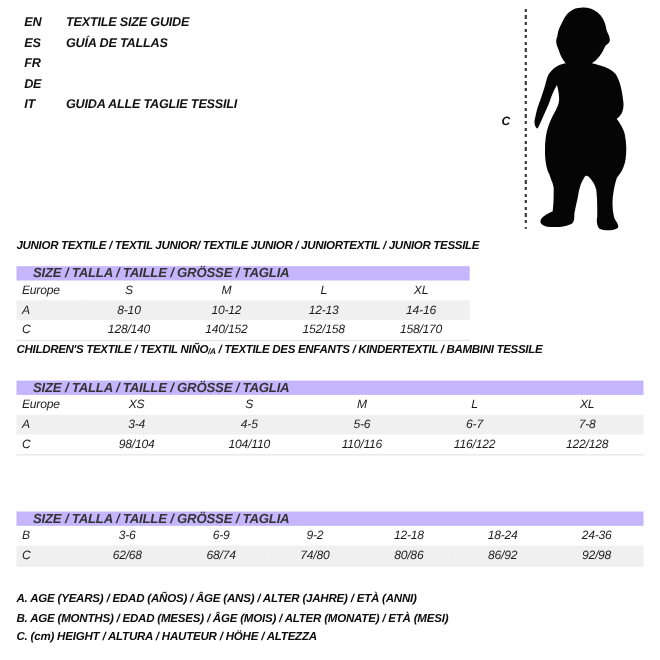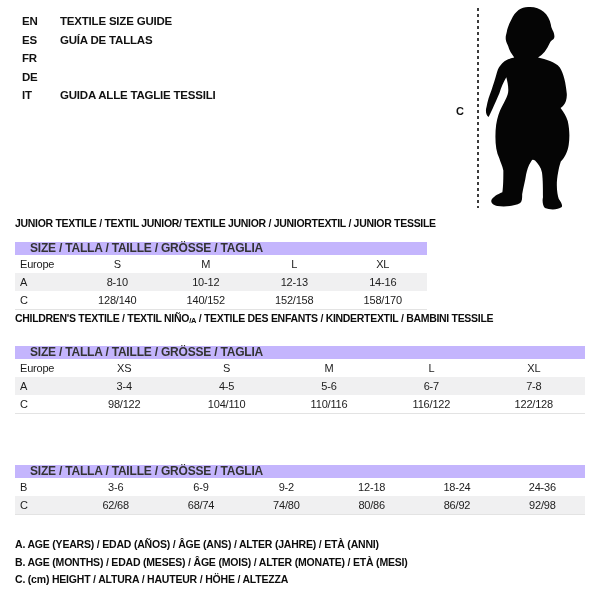--- a/index.html
+++ b/index.html
@@ -1,17 +1,17 @@
 <!DOCTYPE html>
 <html><head>
 <meta charset="utf-8">
 <style>
   html,body{margin:0;padding:0;background:#fff;}
   #canvas{position:relative;width:600px;height:600px;background:#ffffff;overflow:hidden;
-          font-family:"Liberation Sans",sans-serif;color:#111;}
+          font-family:"Liberation Sans",sans-serif;color:#111;font-style:italic;}
 
   
   .lang-list{position:absolute;left:22px;top:12px;}
   .lang-row{display:flex;height:18.5px;align-items:center;}
   .lang-code{width:38px;font-size:11.5px;font-weight:bold;letter-spacing:-0.2px;}
   .lang-title{font-size:11.5px;font-weight:bold;letter-spacing:-0.2px;white-space:nowrap;}
 
   
   .baby-wrap{position:absolute;left:485px;top:4px;width:110px;height:208px;}
   .dash-line{position:absolute;left:477px;top:8px;width:2px;height:200px;
@@ -151,21 +151,21 @@
         <tr class="alt">
           <td class="rowhead">A</td>
           <td>3-4</td>
           <td>4-5</td>
           <td>5-6</td>
           <td>6-7</td>
           <td>7-8</td>
         </tr>
         <tr>
           <td class="rowhead">C</td>
-          <td>98/122</td>
+          <td>98/104</td>
           <td>104/110</td>
           <td>110/116</td>
           <td>116/122</td>
           <td>122/128</td>
         </tr>
       </tbody>
     </table>
   </div>
 
   <div class="tbl" style="top:465px;width:570px;">

